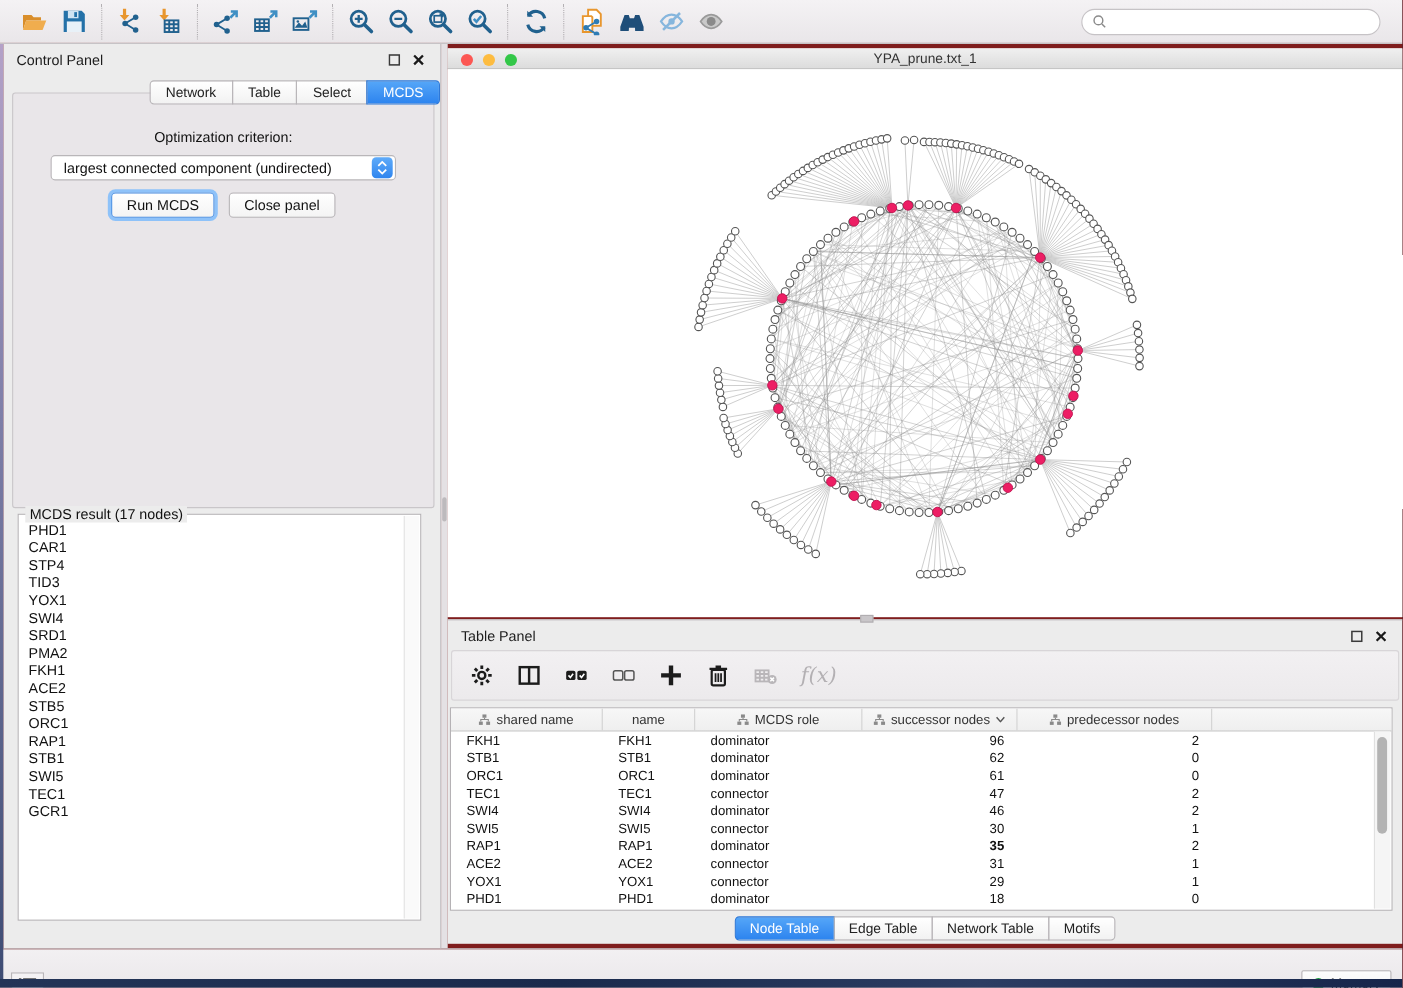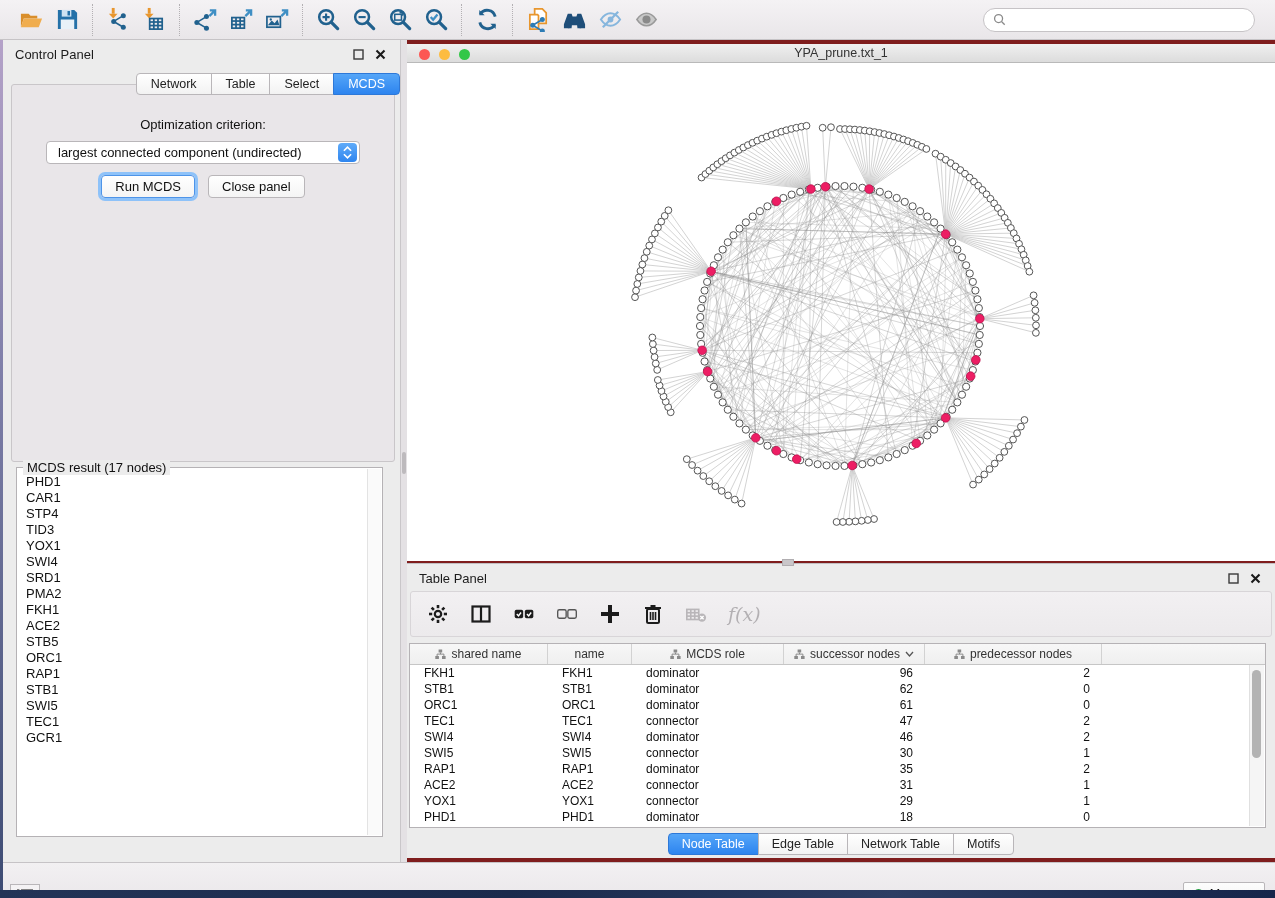--- a/index.html
+++ b/index.html
@@ -1214,21 +1214,21 @@
             <div class="td" style="width: 138px; box-sizing: border-box;">SWI5</div>
             <div class="td" style="width: 84px; box-sizing: border-box;">SWI5</div>
             <div class="td" style="width: 152px; box-sizing: border-box;">connector</div>
             <div class="td num" style="width: 141px; box-sizing: border-box;">30</div>
             <div class="td num" style="width: 177px; box-sizing: border-box;">1</div>
           </div>
           <div class="tr">
             <div class="td" style="width: 138px; box-sizing: border-box;">RAP1</div>
             <div class="td" style="width: 84px; box-sizing: border-box;">RAP1</div>
             <div class="td" style="width: 152px; box-sizing: border-box;">dominator</div>
-            <div class="td num" style="width: 141px; box-sizing: border-box;">35</div>
+            <div class="td num" style="width: 141px; box-sizing: border-box; font-weight: bold;">35</div>
             <div class="td num" style="width: 177px; box-sizing: border-box;">2</div>
           </div>
           <div class="tr">
             <div class="td" style="width: 138px; box-sizing: border-box;">ACE2</div>
             <div class="td" style="width: 84px; box-sizing: border-box;">ACE2</div>
             <div class="td" style="width: 152px; box-sizing: border-box;">connector</div>
             <div class="td num" style="width: 141px; box-sizing: border-box;">31</div>
             <div class="td num" style="width: 177px; box-sizing: border-box;">1</div>
           </div>
           <div class="tr">

